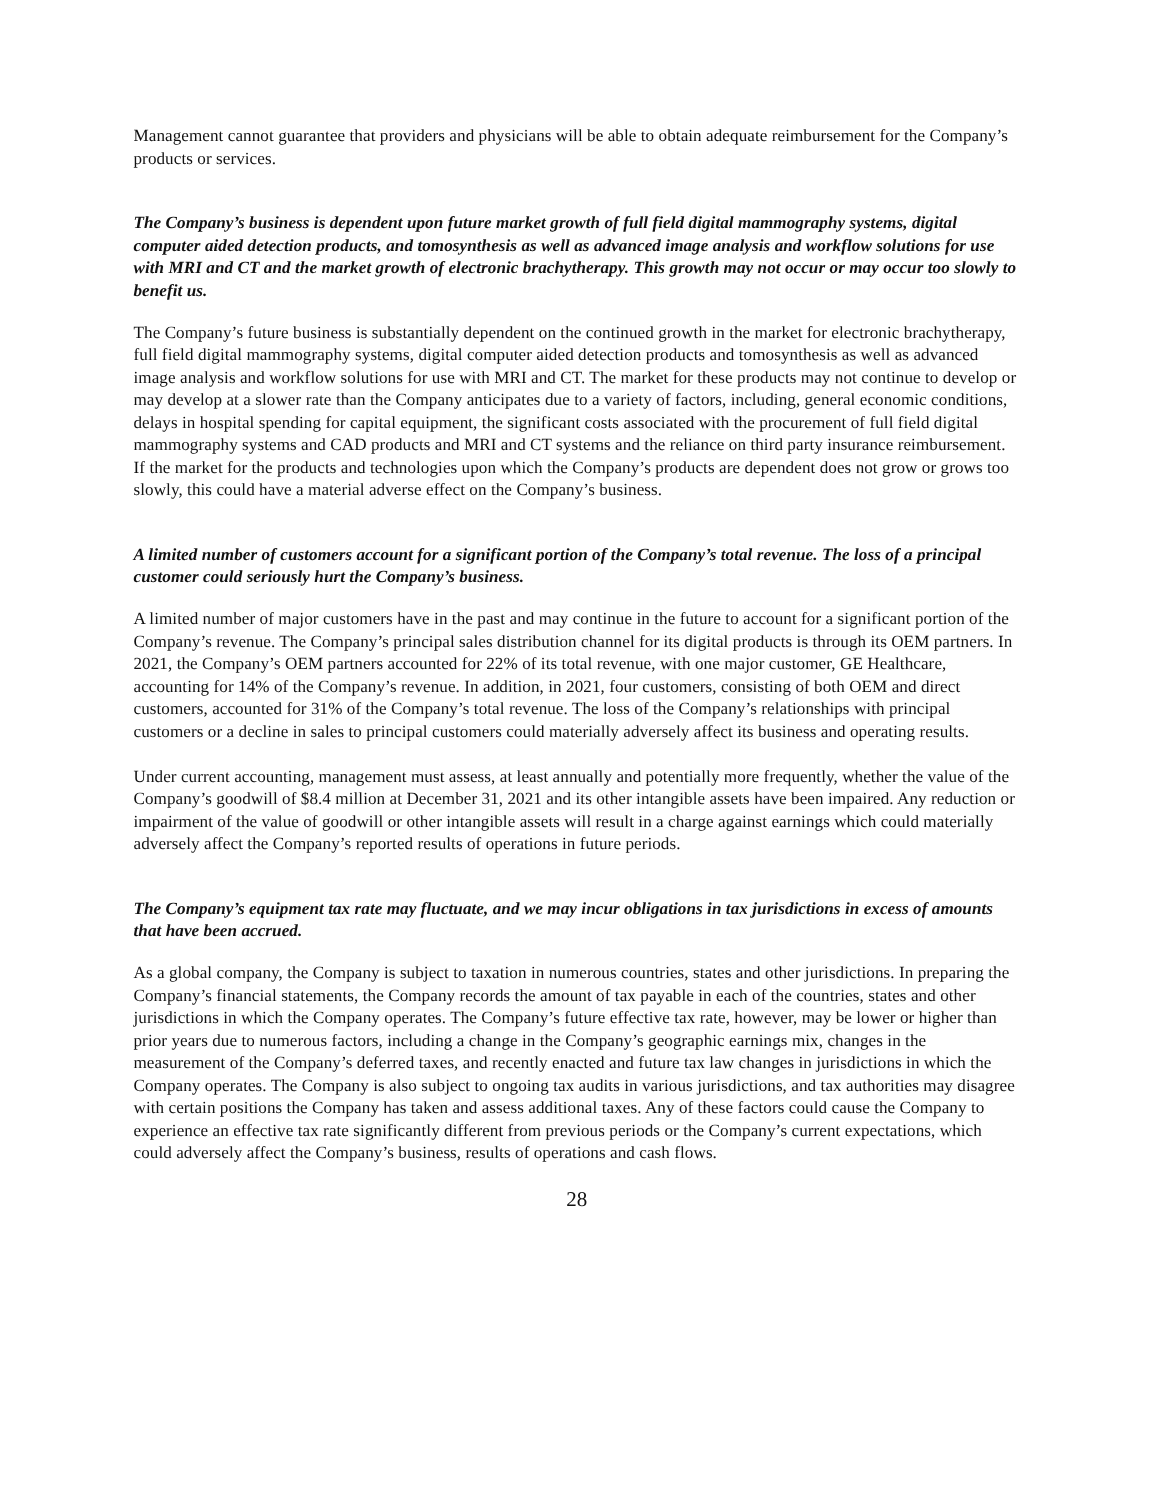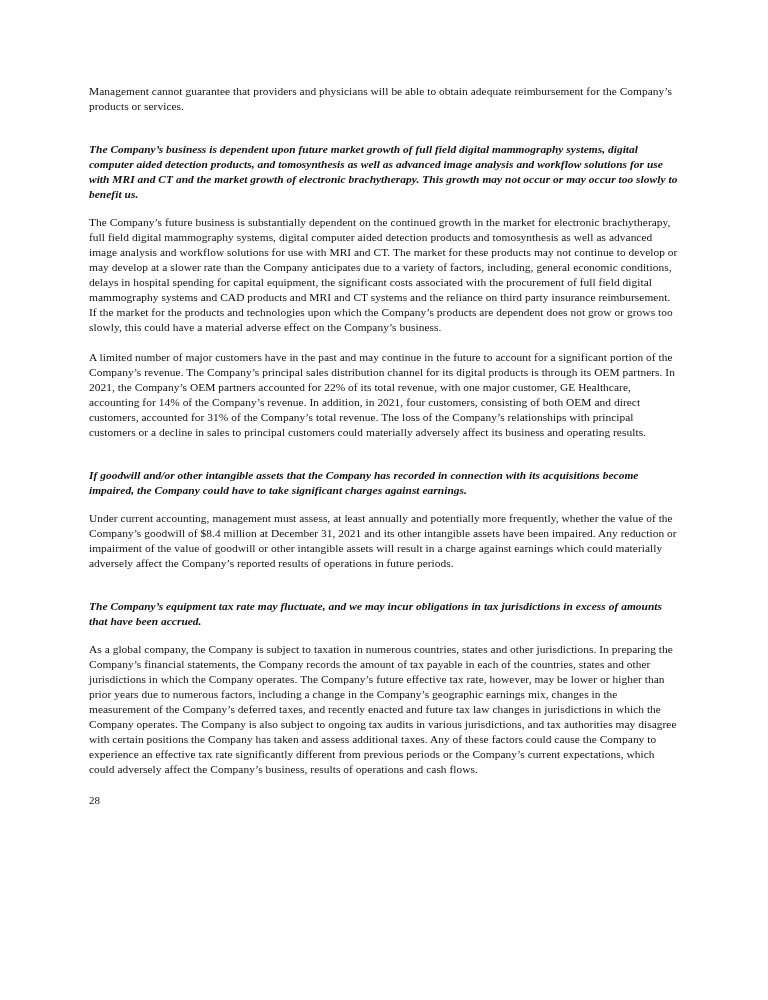--- a/index.html
+++ b/index.html
@@ -33,42 +33,42 @@
   .risk-heading {
     font-size: 11.4px;
     line-height: 15px;
     font-weight: bold;
     font-style: italic;
     margin: 28px 0 13px 0;
     letter-spacing: 0.05px;
     font-family: Liberation Serif, serif;
   }
   .page-number {
-    font-size: 11px;
+    font-size: 14px;
     line-height: 15px;
-    text-align: left;
+    text-align: center;
     margin-top: 16px;
   }
 </style>
 </head>
 <body>
 
 <div class="page">
   <div class="content">
 
     <p class="para">Management cannot guarantee that providers and physicians will be able to obtain adequate reimbursement for the Company’s products or services.</p>
 
     <p class="risk-heading">The Company’s business is dependent upon future market growth of full field digital mammography systems, digital computer aided detection products, and tomosynthesis as well as advanced image analysis and workflow solutions for use with MRI and CT and the market growth of electronic brachytherapy. This growth may not occur or may occur too slowly to benefit us.</p>
 
     <p class="para">The Company’s future business is substantially dependent on the continued growth in the market for electronic brachytherapy, full field digital mammography systems, digital computer aided detection products and tomosynthesis as well as advanced image analysis and workflow solutions for use with MRI and CT. The market for these products may not continue to develop or may develop at a slower rate than the Company anticipates due to a variety of factors, including, general economic conditions, delays in hospital spending for capital equipment, the significant costs associated with the procurement of full field digital mammography systems and CAD products and MRI and CT systems and the reliance on third party insurance reimbursement. If the market for the products and technologies upon which the Company’s products are dependent does not grow or grows too slowly, this could have a material adverse effect on the Company’s business.</p>
 
+    <p class="risk-heading">A limited number of customers account for a significant portion of the Company’s total revenue. The loss of a principal customer could seriously hurt the Company’s business.</p>
 
     <p class="para">A limited number of major customers have in the past and may continue in the future to account for a significant portion of the Company’s revenue. The Company’s principal sales distribution channel for its digital products is through its OEM partners. In 2021, the Company’s OEM partners accounted for 22% of its total revenue, with one major customer, GE Healthcare, accounting for 14% of the Company’s revenue. In addition, in 2021, four customers, consisting of both OEM and direct customers, accounted for 31% of the Company’s total revenue. The loss of the Company’s relationships with principal customers or a decline in sales to principal customers could materially adversely affect its business and operating results.</p>
 
-    <p class="risk-heading">If goodwill and/or other intangible assets that the Company has recorded in connection with its acquisitions become impaired, the Company could have to take significant charges against earnings.</p>
 
     <p class="para">Under current accounting, management must assess, at least annually and potentially more frequently, whether the value of the Company’s goodwill of $8.4 million at December 31, 2021 and its other intangible assets have been impaired. Any reduction or impairment of the value of goodwill or other intangible assets will result in a charge against earnings which could materially adversely affect the Company’s reported results of operations in future periods.</p>
 
     <p class="risk-heading">The Company’s equipment tax rate may fluctuate, and we may incur obligations in tax jurisdictions in excess of amounts that have been accrued.</p>
 
     <p class="para">As a global company, the Company is subject to taxation in numerous countries, states and other jurisdictions. In preparing the Company’s financial statements, the Company records the amount of tax payable in each of the countries, states and other jurisdictions in which the Company operates. The Company’s future effective tax rate, however, may be lower or higher than prior years due to numerous factors, including a change in the Company’s geographic earnings mix, changes in the measurement of the Company’s deferred taxes, and recently enacted and future tax law changes in jurisdictions in which the Company operates. The Company is also subject to ongoing tax audits in various jurisdictions, and tax authorities may disagree with certain positions the Company has taken and assess additional taxes. Any of these factors could cause the Company to experience an effective tax rate significantly different from previous periods or the Company’s current expectations, which could adversely affect the Company’s business, results of operations and cash flows.</p>
 
     <div class="page-number">28</div>
 
   </div>

